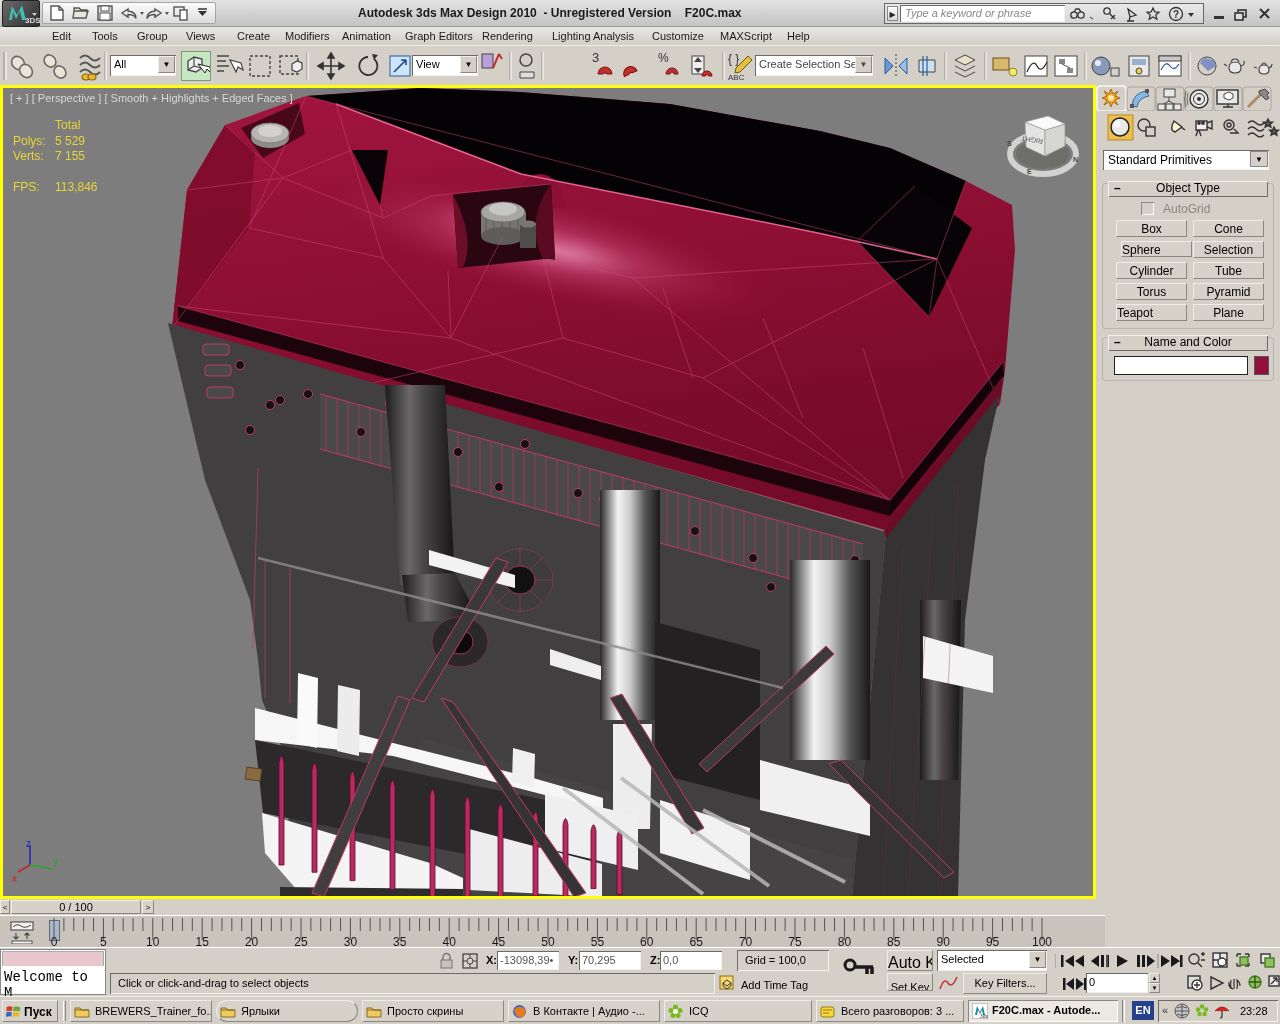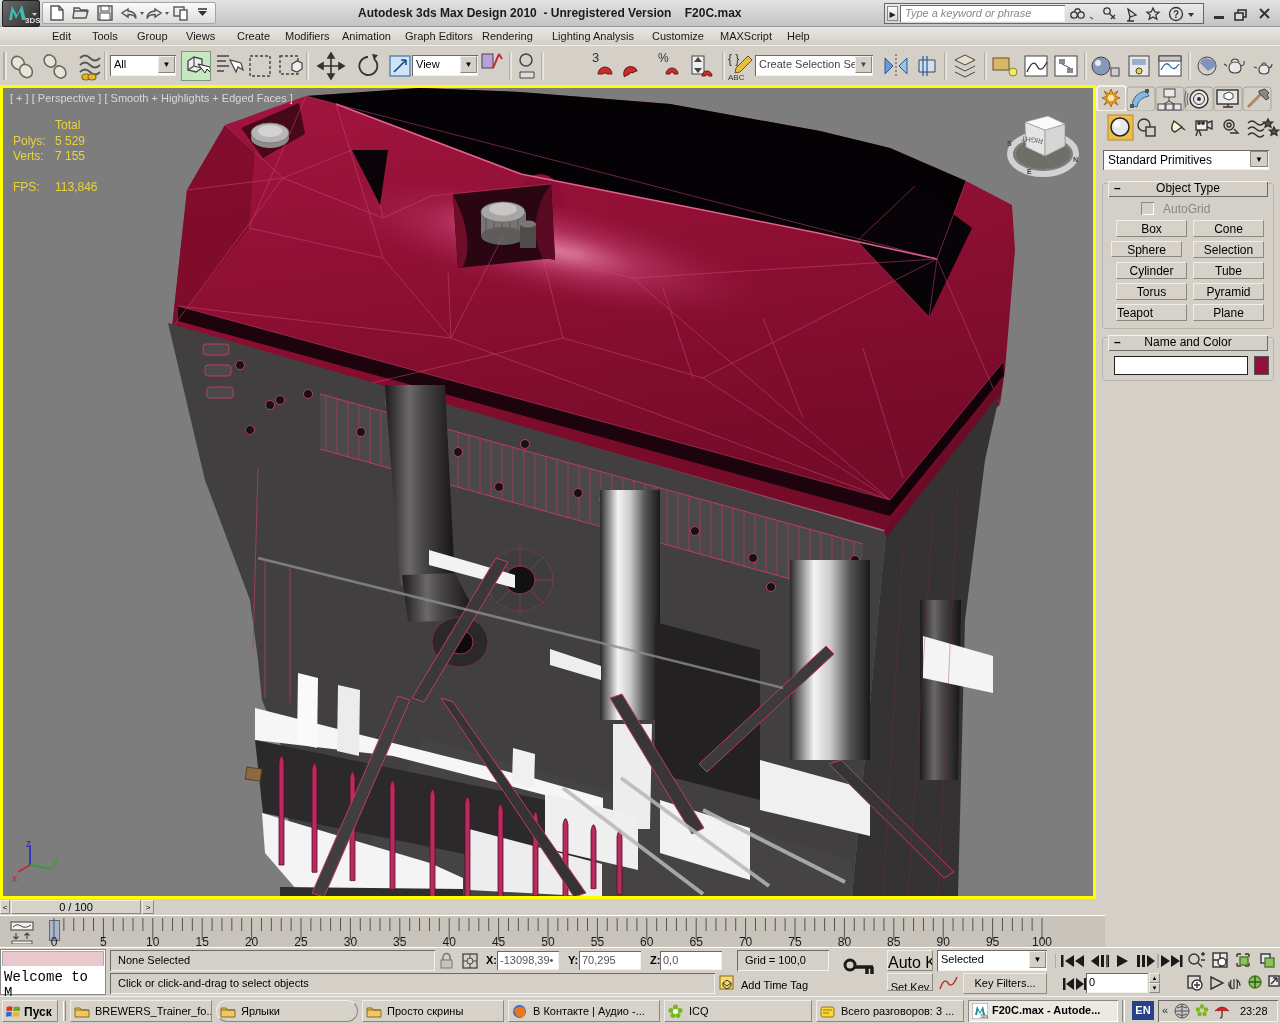--- a/index.html
+++ b/index.html
@@ -641,21 +641,21 @@
   </div>
 
   <div class="abs" style="left:6px;top:98px;width:172px;height:146px;border:1px solid #b8b4ac;border-radius:3px;">
     <div class="abs raised" style="left:5px;top:-3px;width:160px;height:16px;font-size:12px;text-align:center;">
       <span class="abs" style="left:6px;top:0px;font-weight:bold;">–</span>Object Type
     </div>
     <div class="abs" style="left:38px;top:18px;width:13px;height:13px;background:#d4d0c8;box-shadow:inset 1px 1px 0 #888, inset -1px -1px 0 #fff;"></div>
     <div class="abs" style="left:60px;top:18px;font-size:12px;color:#8a867e;">AutoGrid</div>
     <div class="abs btn3d" style="left:13px;top:36px;width:71px;height:17px;font-size:12px;text-align:center;padding-top:1px;">Box</div>
     <div class="abs btn3d" style="left:90px;top:36px;width:71px;height:17px;font-size:12px;text-align:center;padding-top:1px;">Cone</div>
-    <div class="abs btn3d" style="left:8px;top:57px;width:71px;height:16px;font-size:12px;text-align:center;padding-top:1px;">Sphere</div>
+    <div class="abs btn3d" style="left:18px;top:57px;width:71px;height:16px;font-size:12px;text-align:left;padding-top:1px;">Sphere</div>
     <div class="abs btn3d" style="left:90px;top:57px;width:71px;height:17px;font-size:12px;text-align:center;padding-top:1px;">Selection</div>
     <div class="abs btn3d" style="left:13px;top:78px;width:71px;height:17px;font-size:12px;text-align:center;padding-top:1px;">Cylinder</div>
     <div class="abs btn3d" style="left:90px;top:78px;width:71px;height:17px;font-size:12px;text-align:center;padding-top:1px;">Tube</div>
     <div class="abs btn3d" style="left:13px;top:99px;width:71px;height:17px;font-size:12px;text-align:center;padding-top:1px;">Torus</div>
     <div class="abs btn3d" style="left:90px;top:99px;width:71px;height:17px;font-size:12px;text-align:center;padding-top:1px;">Pyramid</div>
     <div class="abs btn3d" style="left:13px;top:120px;width:71px;height:17px;font-size:12px;text-align:left;padding-top:1px;">Teapot</div>
     <div class="abs btn3d" style="left:90px;top:120px;width:71px;height:17px;font-size:12px;text-align:center;padding-top:1px;">Plane</div>
   </div>
 
   <div class="abs" style="left:6px;top:252px;width:172px;height:44px;border:1px solid #b8b4ac;border-radius:3px;">
@@ -808,21 +808,20 @@
       <text x="1042" y="30" font-size="12" fill="#1a1a1a" text-anchor="middle">100</text>
     </svg>
 </div>
 
 <div class="abs" id="statusbar" style="left:0;top:947px;width:1280px;height:49px;background:#d4d0c8;border-top:1px solid #fff;">
 
   <div class="abs" style="left:0;top:1px;width:106px;height:46px;border:1px solid #888;background:#fff;">
     <div class="abs" style="left:1px;top:1px;width:102px;height:21px;background:#e8c8cc;border:1px solid #aaa;"></div>
     <div class="abs" style="left:1px;top:16px;width:102px;height:20px;background:#fff;font-family:'Liberation Mono',monospace;font-size:14px;padding:3px 0 0 2px;">Welcome to M</div>
   </div>
-  <div class="abs sunken" style="left:110px;top:2px;width:325px;height:21px;background:#d4d0c8;font-size:11px;padding:4px 0 0 8px;">None Selected</div>
   <div class="abs sunken" style="left:110px;top:25px;width:605px;height:21px;background:#d4d0c8;font-size:11px;padding:4px 0 0 8px;">Click or click-and-drag to select objects</div>
 
   <svg class="abs" style="left:438px;top:3px;" width="44 " height="20" viewBox="0 0 44 20">
     <rect x="3" y="9" width="11" height="8" fill="#c8c4bc" stroke="#777"></rect>
     <path d="M5 9 v-3 a3.5 3.5 0 0 1 7 0 v3" fill="none" stroke="#777" stroke-width="1.5"></path>
     <rect x="25" y="3" width="14" height="14" fill="none" stroke="#444" stroke-width="1.3"></rect>
     <circle cx="32" cy="10" r="3" fill="none" stroke="#444"></circle>
     <path d="M32 3 v4 M32 13 v4 M25 10 h4 M35 10 h4" stroke="#444"></path>
   </svg>
   <div class="abs" style="left:486px;top:6px;font-size:11px;font-weight:bold;">X:</div>

